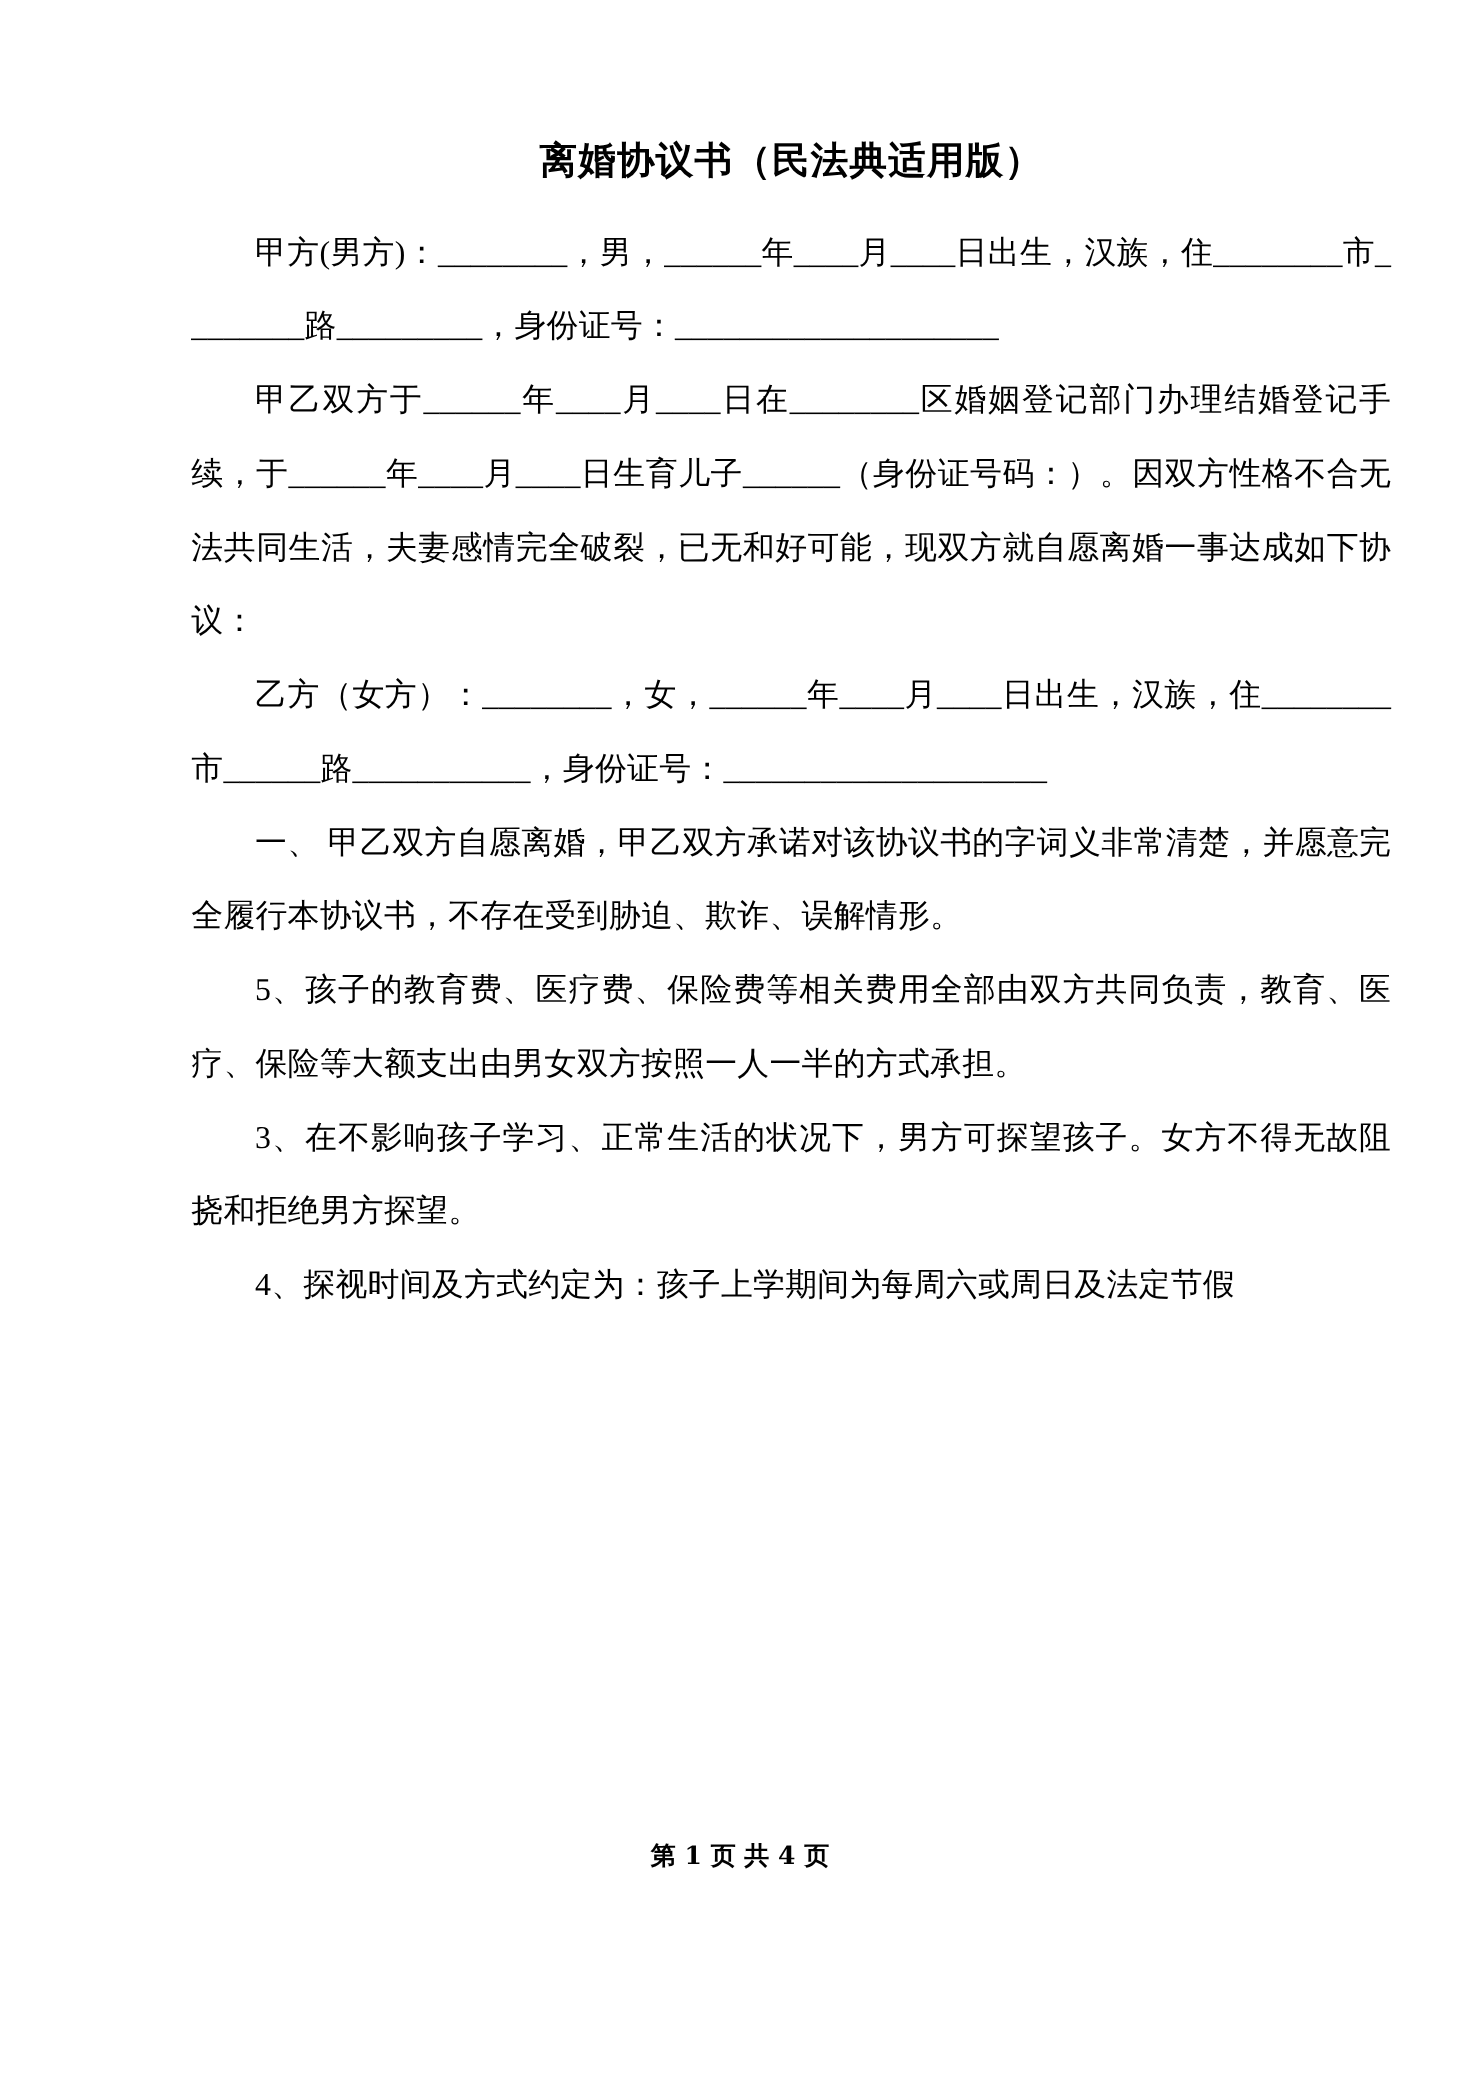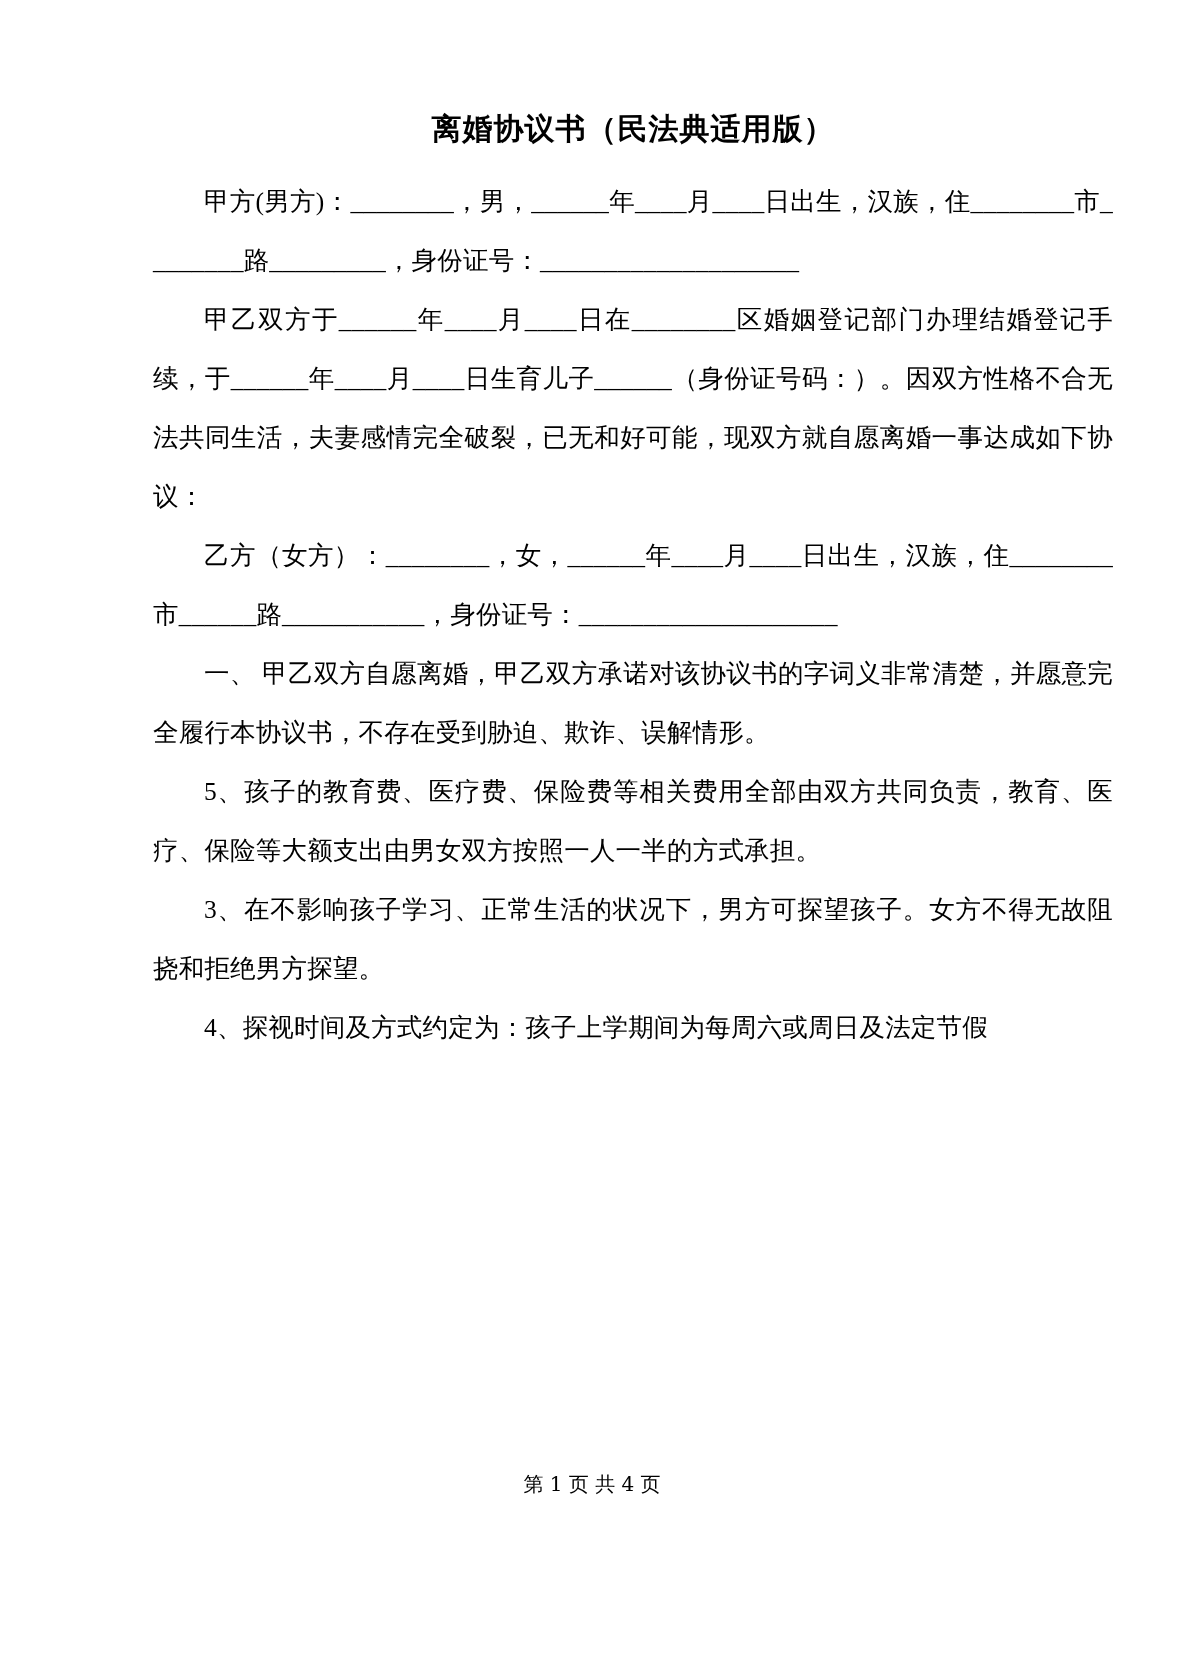--- a/index.html
+++ b/index.html
@@ -52,20 +52,21 @@
   }
   .footer {
     position: absolute;
     left: 0;
     right: 0;
     top: 1470px;
     text-align: center;
     font-size: 20px;
     line-height: 28px;
     font-family: "DejaVu Serif", "Liberation Serif", serif;
+    font-weight: bold;
   }
 </style>
 </head>
 <body>
 
 <div class="page">
 
   <div class="doc-body">
 
     <div class="doc-title">离婚协议书（民法典适用版）</div>

